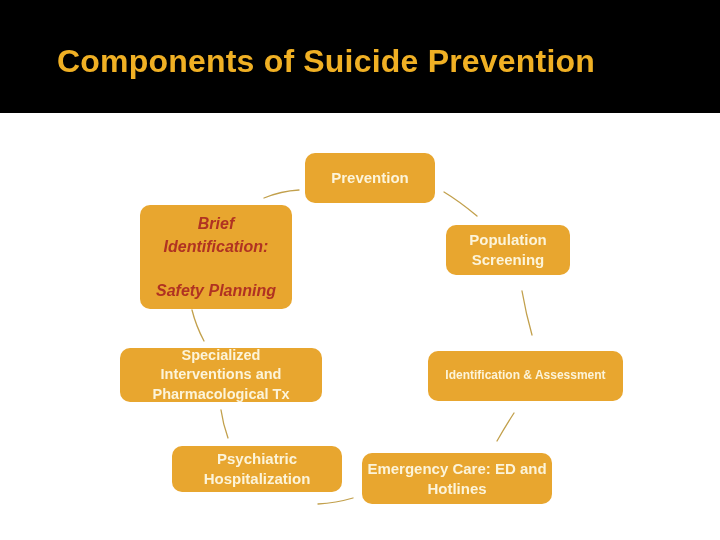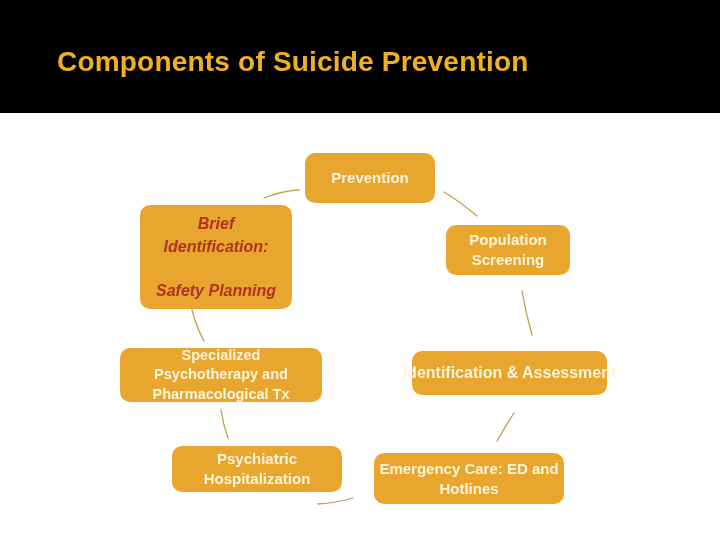--- a/index.html
+++ b/index.html
@@ -25,21 +25,21 @@
   .title-bar{
     position:absolute;left:0;top:0;
     width:720px;height:113px;
     background:var(--c-header_background);
     display:flex;align-items:center;
     box-sizing:border-box;
     padding:10px 0 0 57px;
   }
   .slide-title{
     margin:0;
-    font-size:28px;
+    font-size:32px;
     font-weight:700;
     letter-spacing:0.2px;
     color:var(--c-title_text);
     white-space:nowrap;
   }
   .connectors{
     position:absolute;left:0;top:0;width:720px;height:540px;
     pointer-events:none;
   }
   .connectors path{
@@ -58,23 +58,23 @@
     font-size:15px;
     line-height:1.32;
     display:flex;flex-direction:column;
     align-items:center;justify-content:center;
     text-align:center;
     padding:2px 4px;
   }
   .node .line{display:block;}
   .n-top{left:305px;top:153px;width:130px;height:50px;}
   .n-screening{left:446px;top:225px;width:124px;height:50px;}
-  .n-identification{left:412px;top:351px;width:195px;height:44px;font-size:16px;}
+  .n-identification{left:428px;top:351px;width:195px;height:50px;font-size:12px;}
   .n-identification .line{white-space:nowrap;}
-  .n-emergency{left:362px;top:453px;width:190px;height:51px;margin-left:12px;}
+  .n-emergency{left:362px;top:453px;width:190px;height:51px;}
   .n-psychiatric{left:172px;top:446px;width:170px;height:46px;}
   .n-specialized{left:120px;top:348px;width:202px;height:54px;font-size:14.5px;}
   .n-brief{
     left:140px;top:205px;width:152px;height:104px;
     color:var(--c-highlight_text);
     font-style:italic;
     font-size:16px;
     line-height:1.45;
   }
   .n-brief .gap-line{margin-top:20px;}
@@ -108,21 +108,21 @@
     <span class="line gap-line">Safety Planning</span>
   </div>
 
   <div class="node n-screening">
     <span class="line">Population</span>
     <span class="line">Screening</span>
   </div>
 
   <div class="node n-specialized">
     <span class="line">Specialized</span>
-    <span class="line">Psychotherapy and</span>
+    <span class="line">Interventions and</span>
     <span class="line">Pharmacological Tx</span>
   </div>
 
   <div class="node n-identification">
     <span class="line">Identification &amp; Assessment</span>
   </div>
 
   <div class="node n-psychiatric">
     <span class="line">Psychiatric</span>
     <span class="line">Hospitalization</span>

